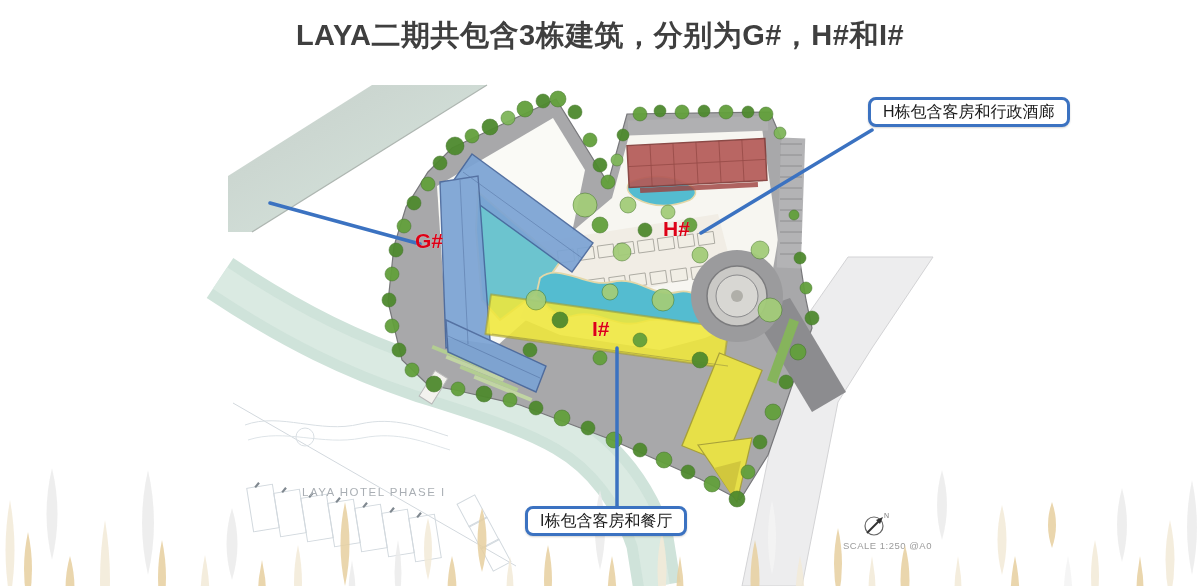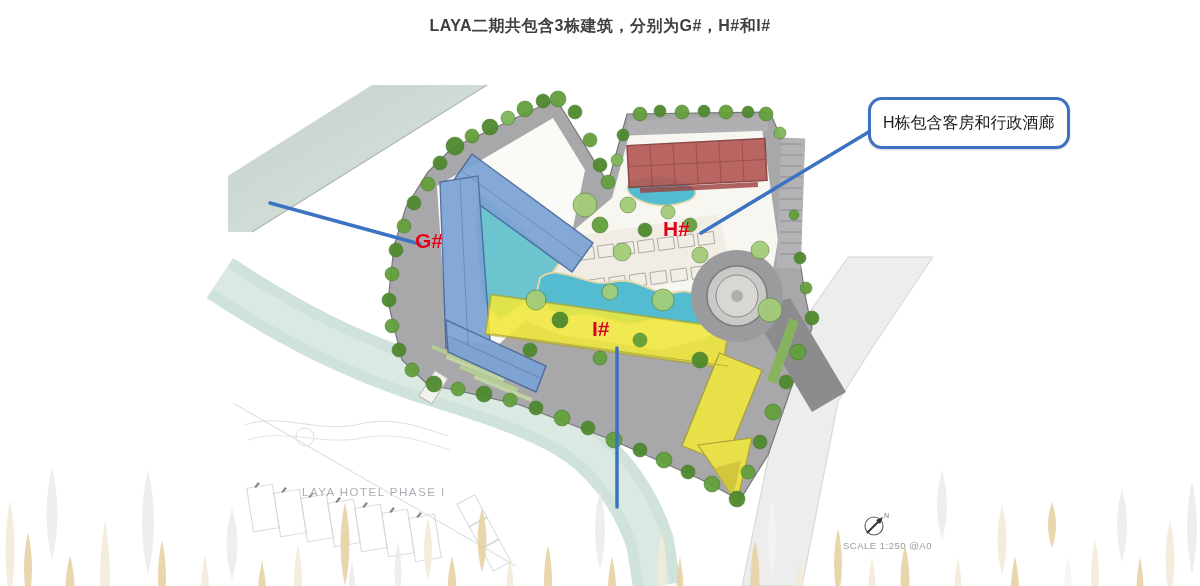--- a/index.html
+++ b/index.html
@@ -1,22 +1,22 @@
 <!DOCTYPE html>
 <html style="--color-callout-border: #3b72c1; --color-leader-line: #3b72c1; --color-building-label-red: #dd0016; --color-building-g-fill: #7ba3d4; --color-building-h-fill: #b45a57; --color-building-i-fill: #efe73b; --color-pool-teal: #54bcd0; --color-river-teal: #cfe3da; --color-road-gray: #a8a8aa; --color-tree-green: #5f9e3e; --color-footer-tan: #e7cf9f; --color-footer-gray: #ececec;"><head>
 <meta charset="utf-8">
 <style>
   html,body{margin:0;padding:0;background:#fff;}
   #stage{position:relative;width:1200px;height:586px;overflow:hidden;background:#ffffff;
          font-family:"Liberation Sans",sans-serif;}
   #map-svg{position:absolute;left:0;top:0;width:1200px;height:586px;}
   .page-title{position:absolute;left:0;right:0;top:16px;text-align:center;
-      font-size:16px;font-weight:bold;color:#3f3f3f;letter-spacing:.5px;}
+      font-size:29px;font-weight:bold;color:#3f3f3f;letter-spacing:.5px;}
   .callout{position:absolute;background:#fff;border:3px solid var(--color-callout-border,#3b72c1);
-      border-radius:14px;padding:12px 12px;font-size:16px;color:#1b1b1b;white-space:nowrap;
+      border-radius:8px;padding:1px 12px;font-size:16px;color:#1b1b1b;white-space:nowrap;
       box-shadow:0 1px 2px rgba(0,0,0,.18);line-height:22px;}
   .bldg-label{position:absolute;color:var(--color-building-label-red,#dd0016);
       font-weight:800;font-size:21px;letter-spacing:0;text-shadow:0 0 1px rgba(255,255,255,.6);}
   .leader{stroke:var(--color-leader-line,#3b72c1);stroke-width:3.5;fill:none;stroke-linecap:round;}
   .phase1-text{fill:#8d949b;font-size:11.5px;letter-spacing:1.5px;font-family:"Liberation Sans",sans-serif;}
   .scale-text{fill:#9b9b9b;font-size:9.5px;letter-spacing:.5px;font-family:"Liberation Sans",sans-serif;}
   .north-n{fill:#777;font-size:7px;font-family:"Liberation Sans",sans-serif;}
 </style>
 </head>
 <body>
@@ -302,17 +302,20 @@
     <line class="leader" x1="270" y1="203" x2="420" y2="244"></line>
     <line class="leader" x1="872" y1="130" x2="701" y2="233"></line>
     <line class="leader" x1="617" y1="348" x2="617" y2="507"></line>
   </svg>
 
   <div class="page-title">LAYA二期共包含3栋建筑，分别为G#，H#和I#</div>
 
   <div class="callout" style="left:868px;top:97px;">
     <span>H栋包含客房和行政酒廊</span>
   </div>
+  <div class="callout" style="left:525px;top:506px;">
+    <span>I栋包含客房和餐厅</span>
+  </div>
 
   <div class="bldg-label" style="left:415px;top:229px;">G#</div>
   <div class="bldg-label" style="left:663px;top:217px;">H#</div>
   <div class="bldg-label" style="left:592px;top:317px;">I#</div>
 </div>
 
 </body></html>

